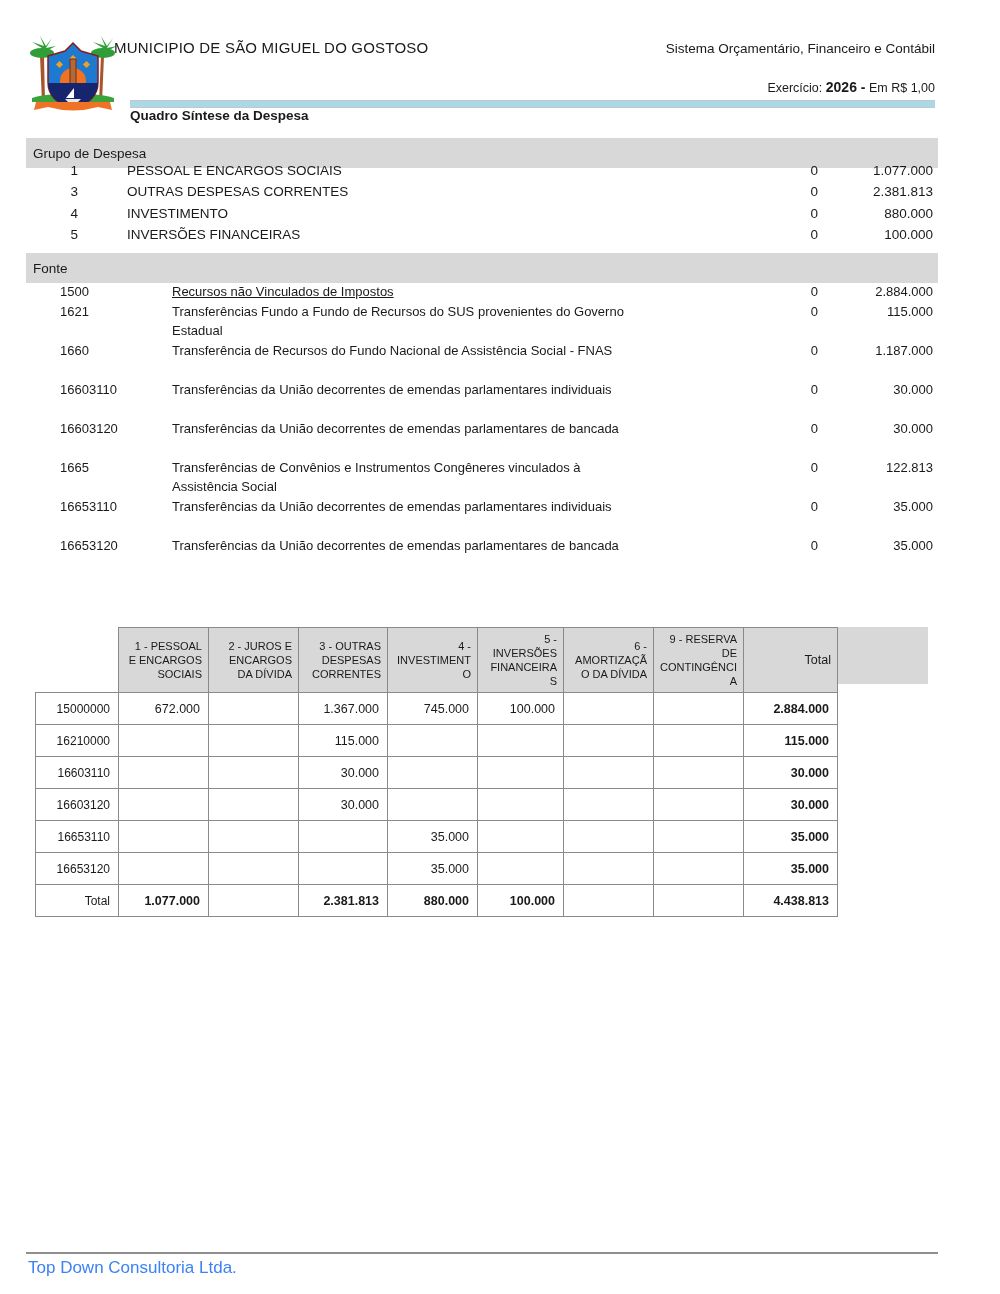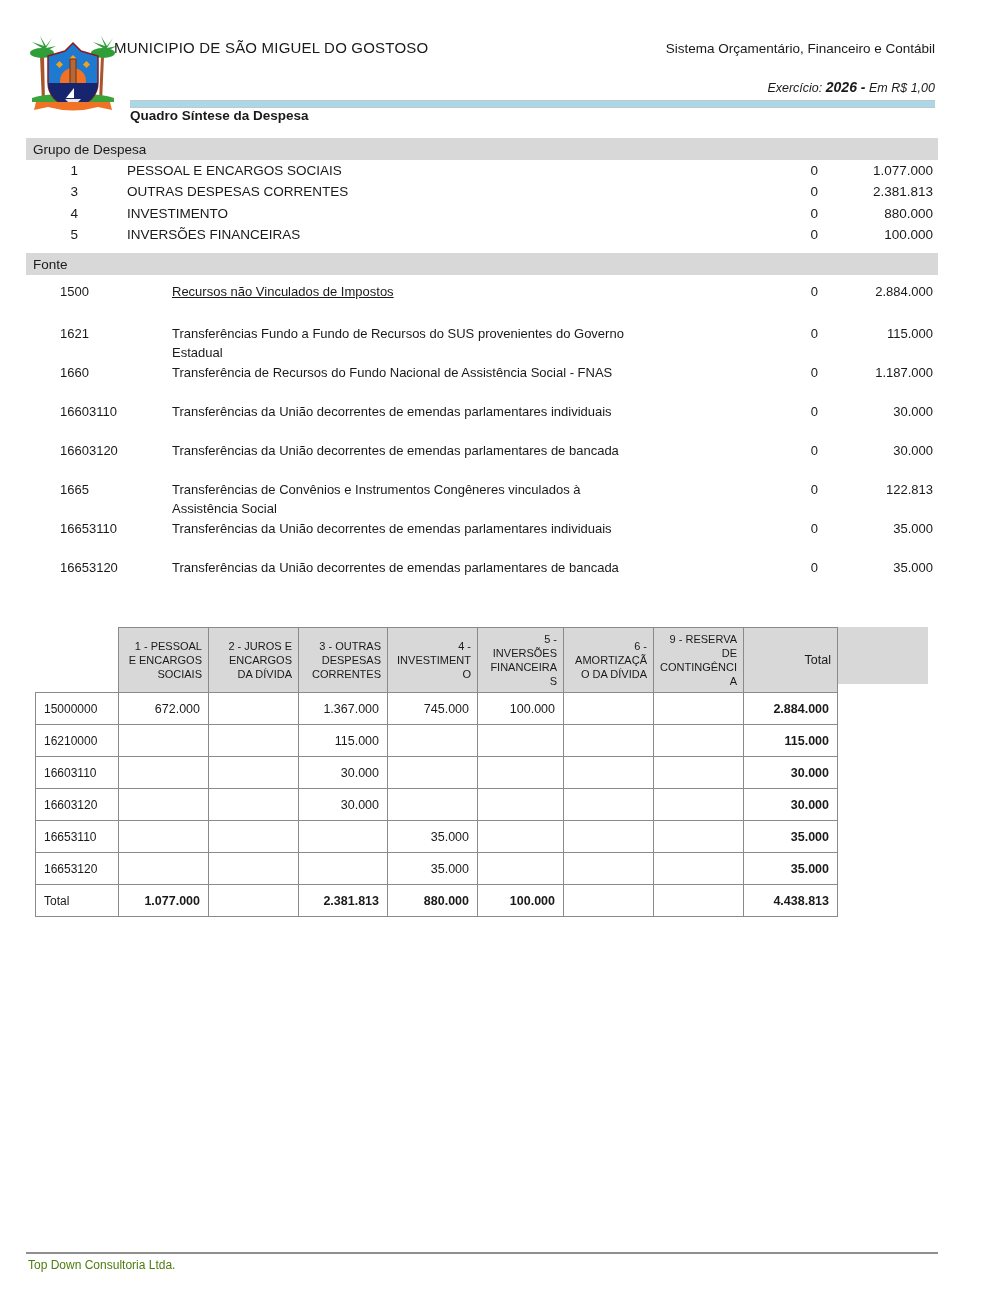--- a/index.html
+++ b/index.html
@@ -9,29 +9,29 @@
     background:#ffffff;
     font-family:"Liberation Sans", sans-serif;
     color:#1a1a1a;
     overflow:hidden;
   }
   
   .logo{position:absolute;left:28px;top:26px;width:90px;height:88px;}
   .org-name{position:absolute;left:114px;top:39px;font-size:15px;letter-spacing:.2px;}
   .sys-name{position:absolute;right:65px;top:41px;font-size:13.5px;}
   .report-title{position:absolute;left:130px;top:80px;font-size:13.5px;font-weight:bold;margin-top:28px;}
-  .exercise{position:absolute;right:65px;top:79px;font-size:12.5px;white-space:nowrap;font-style:italic;}
+  .exercise{position:absolute;right:65px;top:79px;font-size:12.5px;white-space:nowrap;}
   .exercise .ex-val{font-weight:bold;font-size:14px;}
   .sep-bar{
     position:absolute;left:130px;top:100px;width:805px;height:6px;
     background:#a9d9e9;border-top:1px solid #c6c6c6;border-bottom:1px solid #c6c6c6;
   }
   
   .band{
-    position:absolute;left:26px;width:912px;height:22px;
+    position:absolute;left:26px;width:912px;height:30px;
     background:#d8d8d8;font-size:13.5px;
     display:flex;align-items:center;padding-left:7px;box-sizing:border-box;
   }
   .band-grupo{top:138px;}
   .band-fonte{top:253px;}
   .band-matrix{top:586px;height:32px;}
   
   .grupo-rows{position:absolute;left:26px;top:163px;width:912px;}
   .grupo-row{position:relative;height:21.3px;font-size:13.5px;}
   .grupo-row .g-code{position:absolute;left:0;width:52px;text-align:right;}
@@ -50,27 +50,27 @@
   table.matrix{border-collapse:collapse;table-layout:fixed;width:802px;}
   table.matrix th,table.matrix td{border:1px solid #8a8a8a;box-sizing:border-box;overflow:hidden;}
   table.matrix th{
     background:#d8d8d8;font-weight:normal;font-size:11px;line-height:14px;
     text-align:right;vertical-align:middle;padding:4px 6px;height:57px;
     word-break:break-word;
   }
   table.matrix th.corner{border:none;background:transparent;}
   table.matrix th.total-head{font-size:12.5px;}
   table.matrix td{height:32px;font-size:12.5px;text-align:right;padding:0 8px;vertical-align:middle;}
-  table.matrix td.row-code{text-align:left;font-size:12px;}
+  table.matrix td.row-code{text-align:right;font-size:12px;}
   table.matrix td.col-total{font-weight:bold;}
   table.matrix tr.row-total td{font-weight:bold;}
   table.matrix tr.row-total td.row-code{font-weight:normal;}
   
   .footer-line{position:absolute;left:26px;top:1252px;width:912px;height:2px;background:#8f8f8f;}
-  .footer-text{position:absolute;left:28px;top:1258px;font-size:12px;color:#4d7c0f;}
+  .footer-text{position:absolute;left:28px;top:1258px;font-size:17px;color:#3b82f6;}
 </style>
 </head>
 <body>
 
 <div class="page">
 
   <svg class="logo" viewBox="0 0 90 88" xmlns="http://www.w3.org/2000/svg">
 
     <path d="M12 30 L14 76 L17 76 L16 30 Z" fill="#a8552c"></path>
     <ellipse cx="14" cy="27" rx="12" ry="5" fill="#2f9e38"></ellipse>
@@ -139,21 +139,21 @@
     </div>
 
   <div class="band band-fonte">Fonte</div>
   <div class="fonte-rows" id="fonte-rows">
       <div class="fonte-row" style="min-height: 19.5px; text-decoration: underline;">
         <span class="f-code">1500</span>
         <div class="f-desc">Recursos não Vinculados de Impostos</div>
         <span class="num-zero">0</span>
         <span class="num-amt">2.884.000</span>
       </div>
-      <div class="fonte-row" style="min-height: 39px; margin-top: 22px;">
+      <div class="fonte-row" style="min-height: 39px;">
         <span class="f-code">1621</span>
         <div class="f-desc">Transferências Fundo a Fundo de Recursos do SUS provenientes do Governo Estadual</div>
         <span class="num-zero">0</span>
         <span class="num-amt">115.000</span>
       </div>
       <div class="fonte-row" style="min-height: 39px;">
         <span class="f-code">1660</span>
         <div class="f-desc">Transferência de Recursos do Fundo Nacional de Assistência Social - FNAS</div>
         <span class="num-zero">0</span>
         <span class="num-amt">1.187.000</span>

